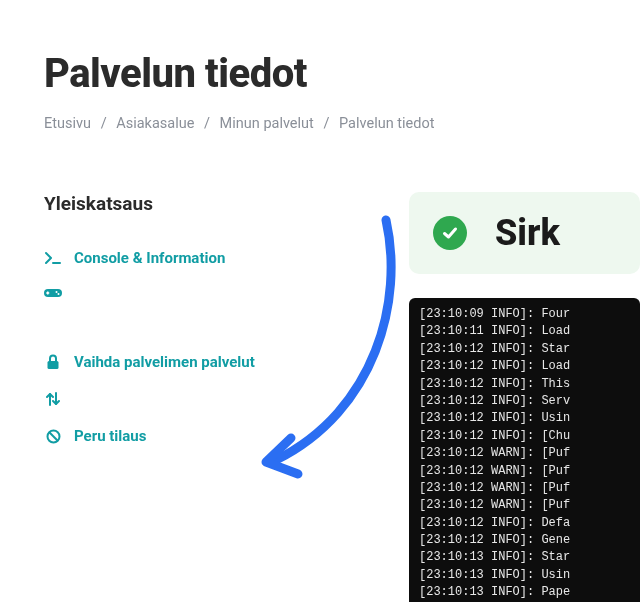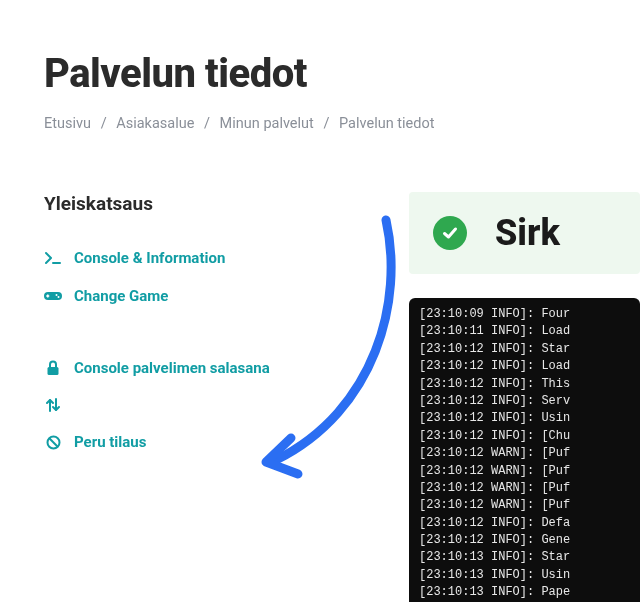--- a/index.html
+++ b/index.html
@@ -48,21 +48,21 @@
   }
   .nav-item .icon { width: 18px; display: inline-flex; justify-content: center; color: #119da4; }
   .nav-item .icon svg { display: block; }
 
   
   .status-card {
     display: flex;
     align-items: center;
     gap: 28px;
     background: #eef8ef;
-    border-radius: 4px;
+    border-radius: 10px;
     padding: 20px 22px 20px 24px;
     margin-left: 0;
     margin-bottom: 24px;
   }
   .status-card .check {
     width: 34px; height: 34px;
     border-radius: 50%;
     background: #2fa84f;
     display: flex; align-items: center; justify-content: center;
     flex: 0 0 34px;
@@ -130,33 +130,32 @@
         <li class="nav-item">
           <span class="icon">
             <svg width="18" height="12" viewBox="0 0 18 12" fill="currentColor">
                 <rect x="0" y="2" width="18" height="8" rx="4"></rect>
                 <rect x="3" y="4.5" width="1.5" height="3" fill="#fff"></rect>
                 <rect x="2.25" y="5.25" width="3" height="1.5" fill="#fff"></rect>
                 <circle cx="12.5" cy="5" r="1" fill="#fff"></circle>
                 <circle cx="14.5" cy="7" r="1" fill="#fff"></circle>
               </svg>
           </span>
-          <span>Change Game</span>
         </li>
       </ul>
 
       <ul class="nav-list">
         <li class="nav-item">
           <span class="icon">
             <svg width="14" height="16" viewBox="0 0 14 16" fill="currentColor">
                 <rect x="1.5" y="7" width="11" height="8" rx="1.5"></rect>
                 <path d="M4 7 V4.5 a3 3 0 0 1 6 0 V7" fill="none" stroke="currentColor" stroke-width="2"></path>
               </svg>
           </span>
-          <span>Console palvelimen salasana</span>
+          <span>Vaihda palvelimen palvelut</span>
         </li>
         <li class="nav-item">
           <span class="icon">
             <svg width="14" height="16" viewBox="0 0 14 16" fill="none" stroke="currentColor" stroke-width="2" stroke-linecap="round" stroke-linejoin="round">
                 <line x1="4" y1="14" x2="4" y2="3"></line>
                 <polyline points="1,6 4,3 7,6"></polyline>
                 <line x1="10" y1="2" x2="10" y2="13"></line>
                 <polyline points="7,10 10,13 13,10"></polyline>
               </svg>
           </span>

